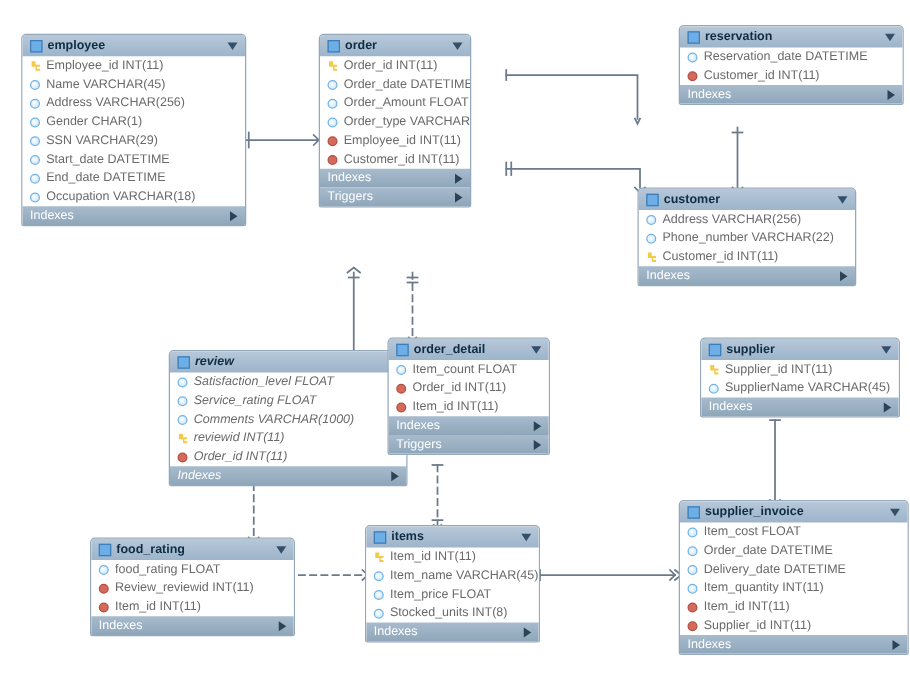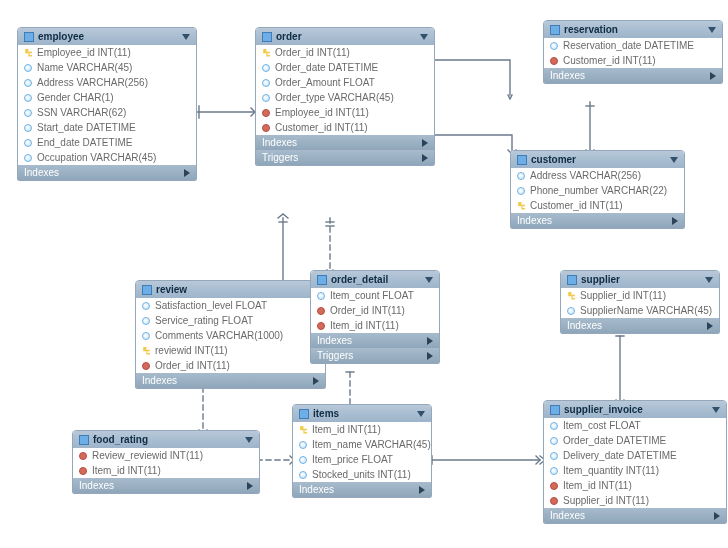--- a/index.html
+++ b/index.html
@@ -180,41 +180,41 @@
           <div class="col">
             <span class="ico field"></span>
             <span>Address VARCHAR(256)</span>
           </div>
           <div class="col">
             <span class="ico field"></span>
             <span>Gender CHAR(1)</span>
           </div>
           <div class="col">
             <span class="ico field"></span>
-            <span>SSN VARCHAR(62)</span>
+            <span>SSN VARCHAR(29)</span>
           </div>
           <div class="col">
             <span class="ico field"></span>
             <span>Start_date DATETIME</span>
           </div>
           <div class="col">
             <span class="ico field"></span>
             <span>End_date DATETIME</span>
           </div>
           <div class="col">
             <span class="ico field"></span>
-            <span>Occupation VARCHAR(45)</span>
-          </div>
-        </div>
-        <div class="section">
-          <span class="lbl">Indexes</span>
-          <span class="arrow-r"></span>
-        </div>
-      </div>
-      <div class="table" style="left: 255px; top: 27px; width: 180px;">
+            <span>Occupation VARCHAR(18)</span>
+          </div>
+        </div>
+        <div class="section">
+          <span class="lbl">Indexes</span>
+          <span class="arrow-r"></span>
+        </div>
+      </div>
+      <div class="table" style="left: 255px; top: 27px; width: 122px;">
         <div class="thead">
           <div class="titlewrap">
             <span class="tblicon"></span>
             <span class="title">order</span>
           </div>
           <span class="chev"></span>
         </div>
         <div class="cols">
           <div class="col">
             <span class="ico pk"></span>
@@ -293,21 +293,21 @@
           <div class="col">
             <span class="ico pk"></span>
             <span>Customer_id INT(11)</span>
           </div>
         </div>
         <div class="section">
           <span class="lbl">Indexes</span>
           <span class="arrow-r"></span>
         </div>
       </div>
-      <div class="table" style="left: 135px; top: 280px; width: 191px;">
+      <div class="table" style="left: 135px; top: 280px; width: 191px; font-style: italic;">
         <div class="thead">
           <div class="titlewrap">
             <span class="tblicon"></span>
             <span class="title">review</span>
           </div>
           <span class="chev"></span>
         </div>
         <div class="cols">
           <div class="col">
             <span class="ico field"></span>
@@ -382,44 +382,48 @@
           <div class="col">
             <span class="ico field"></span>
             <span>SupplierName VARCHAR(45)</span>
           </div>
         </div>
         <div class="section">
           <span class="lbl">Indexes</span>
           <span class="arrow-r"></span>
         </div>
       </div>
-      <div class="table" style="left: 72px; top: 430px; width: 188px;">
+      <div class="table" style="left: 72px; top: 430px; width: 164px;">
         <div class="thead">
           <div class="titlewrap">
             <span class="tblicon"></span>
             <span class="title">food_rating</span>
           </div>
           <span class="chev"></span>
         </div>
         <div class="cols">
           <div class="col">
+            <span class="ico field"></span>
+            <span>food_rating FLOAT</span>
+          </div>
+          <div class="col">
             <span class="ico fk"></span>
             <span>Review_reviewid INT(11)</span>
           </div>
           <div class="col">
             <span class="ico fk"></span>
             <span>Item_id INT(11)</span>
           </div>
         </div>
         <div class="section">
           <span class="lbl">Indexes</span>
           <span class="arrow-r"></span>
         </div>
       </div>
-      <div class="table" style="left: 292px; top: 404px; width: 140px;">
+      <div class="table" style="left: 292px; top: 420px; width: 140px;">
         <div class="thead">
           <div class="titlewrap">
             <span class="tblicon"></span>
             <span class="title">items</span>
           </div>
           <span class="chev"></span>
         </div>
         <div class="cols">
           <div class="col">
             <span class="ico pk"></span>
@@ -428,21 +432,21 @@
           <div class="col">
             <span class="ico field"></span>
             <span>Item_name VARCHAR(45)</span>
           </div>
           <div class="col">
             <span class="ico field"></span>
             <span>Item_price FLOAT</span>
           </div>
           <div class="col">
             <span class="ico field"></span>
-            <span>Stocked_units INT(11)</span>
+            <span>Stocked_units INT(8)</span>
           </div>
         </div>
         <div class="section">
           <span class="lbl">Indexes</span>
           <span class="arrow-r"></span>
         </div>
       </div>
       <div class="table" style="left: 543px; top: 400px; width: 184px;">
         <div class="thead">
           <div class="titlewrap">

